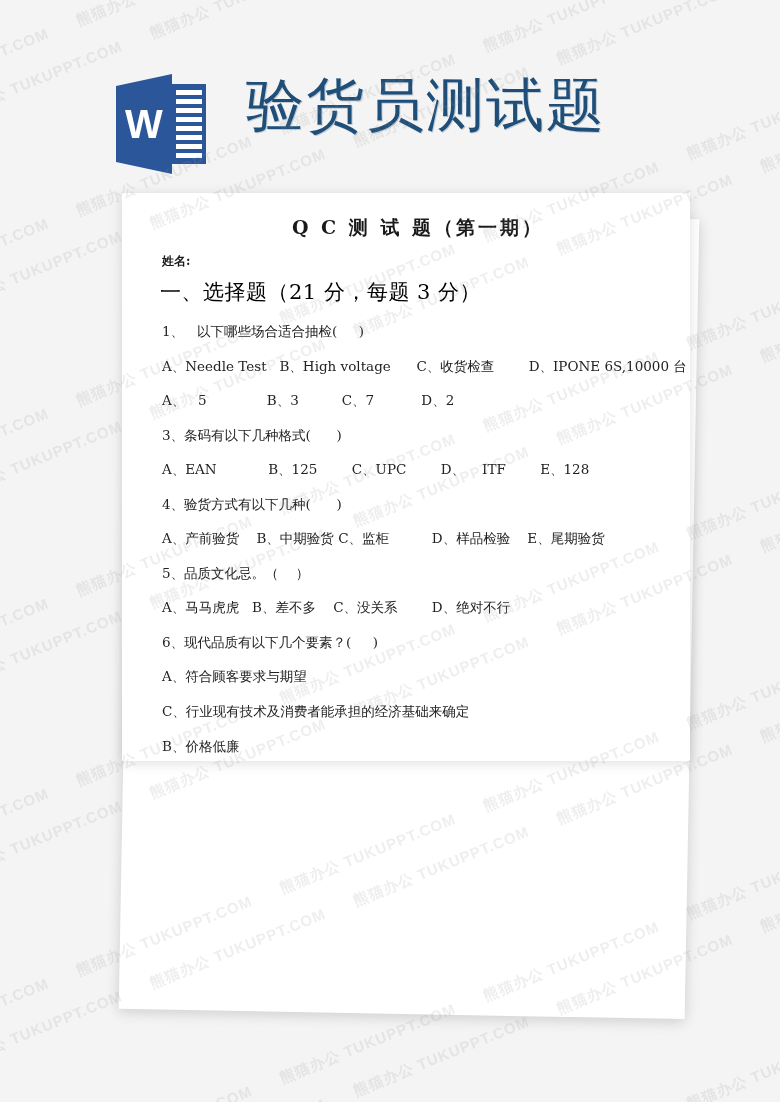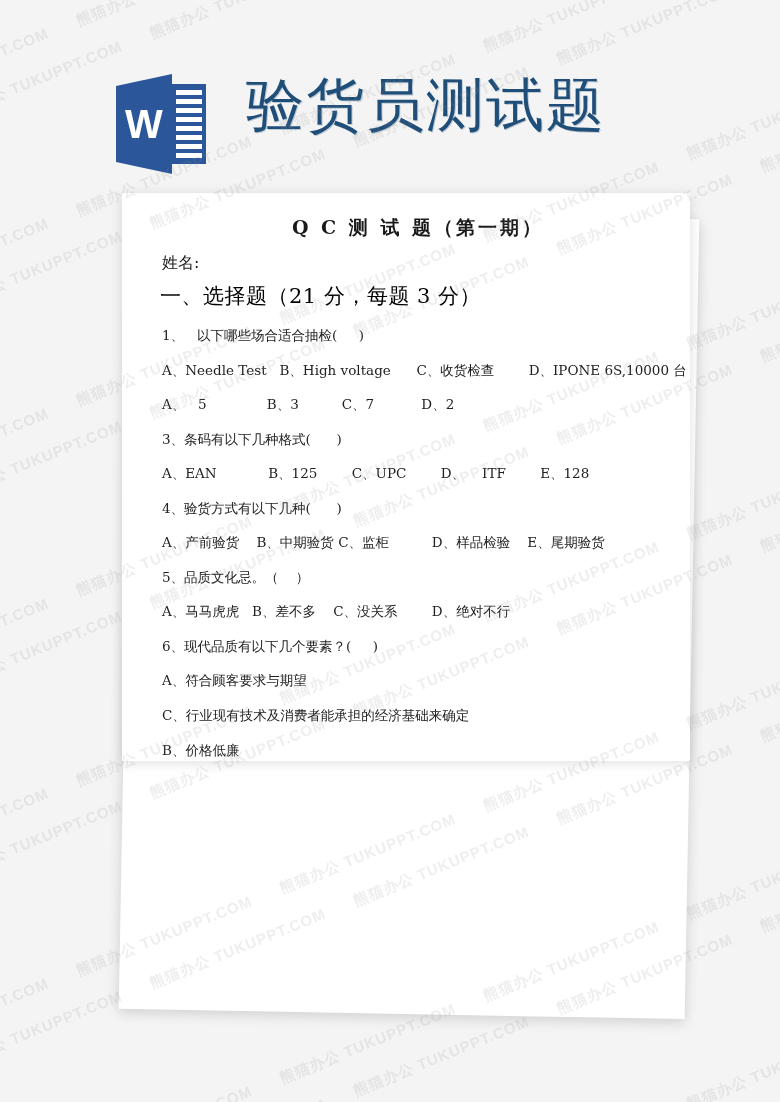--- a/index.html
+++ b/index.html
@@ -98,23 +98,23 @@
     text-align: center;
     font-size: 19px;
     font-weight: bold;
     letter-spacing: 3px;
     margin: 22px 0 0 0;
     padding-left: 24px;
     color: #1a1a1a;
     font-family: "DejaVu Serif", "Liberation Serif", serif;
   }
   .name-line {
-    font-size: 16px;
+    font-size: 12px;
     margin: 12px 0 0 40px;
-    font-weight: normal;
+    font-weight: bold;
     color: #1a1a1a;
   }
   .section-title {
     font-size: 21px;
     margin: 8px 0 0 38px;
     color: #000000;
     letter-spacing: 0.5px;
   }
   .q-line {
     font-size: 13.5px;

